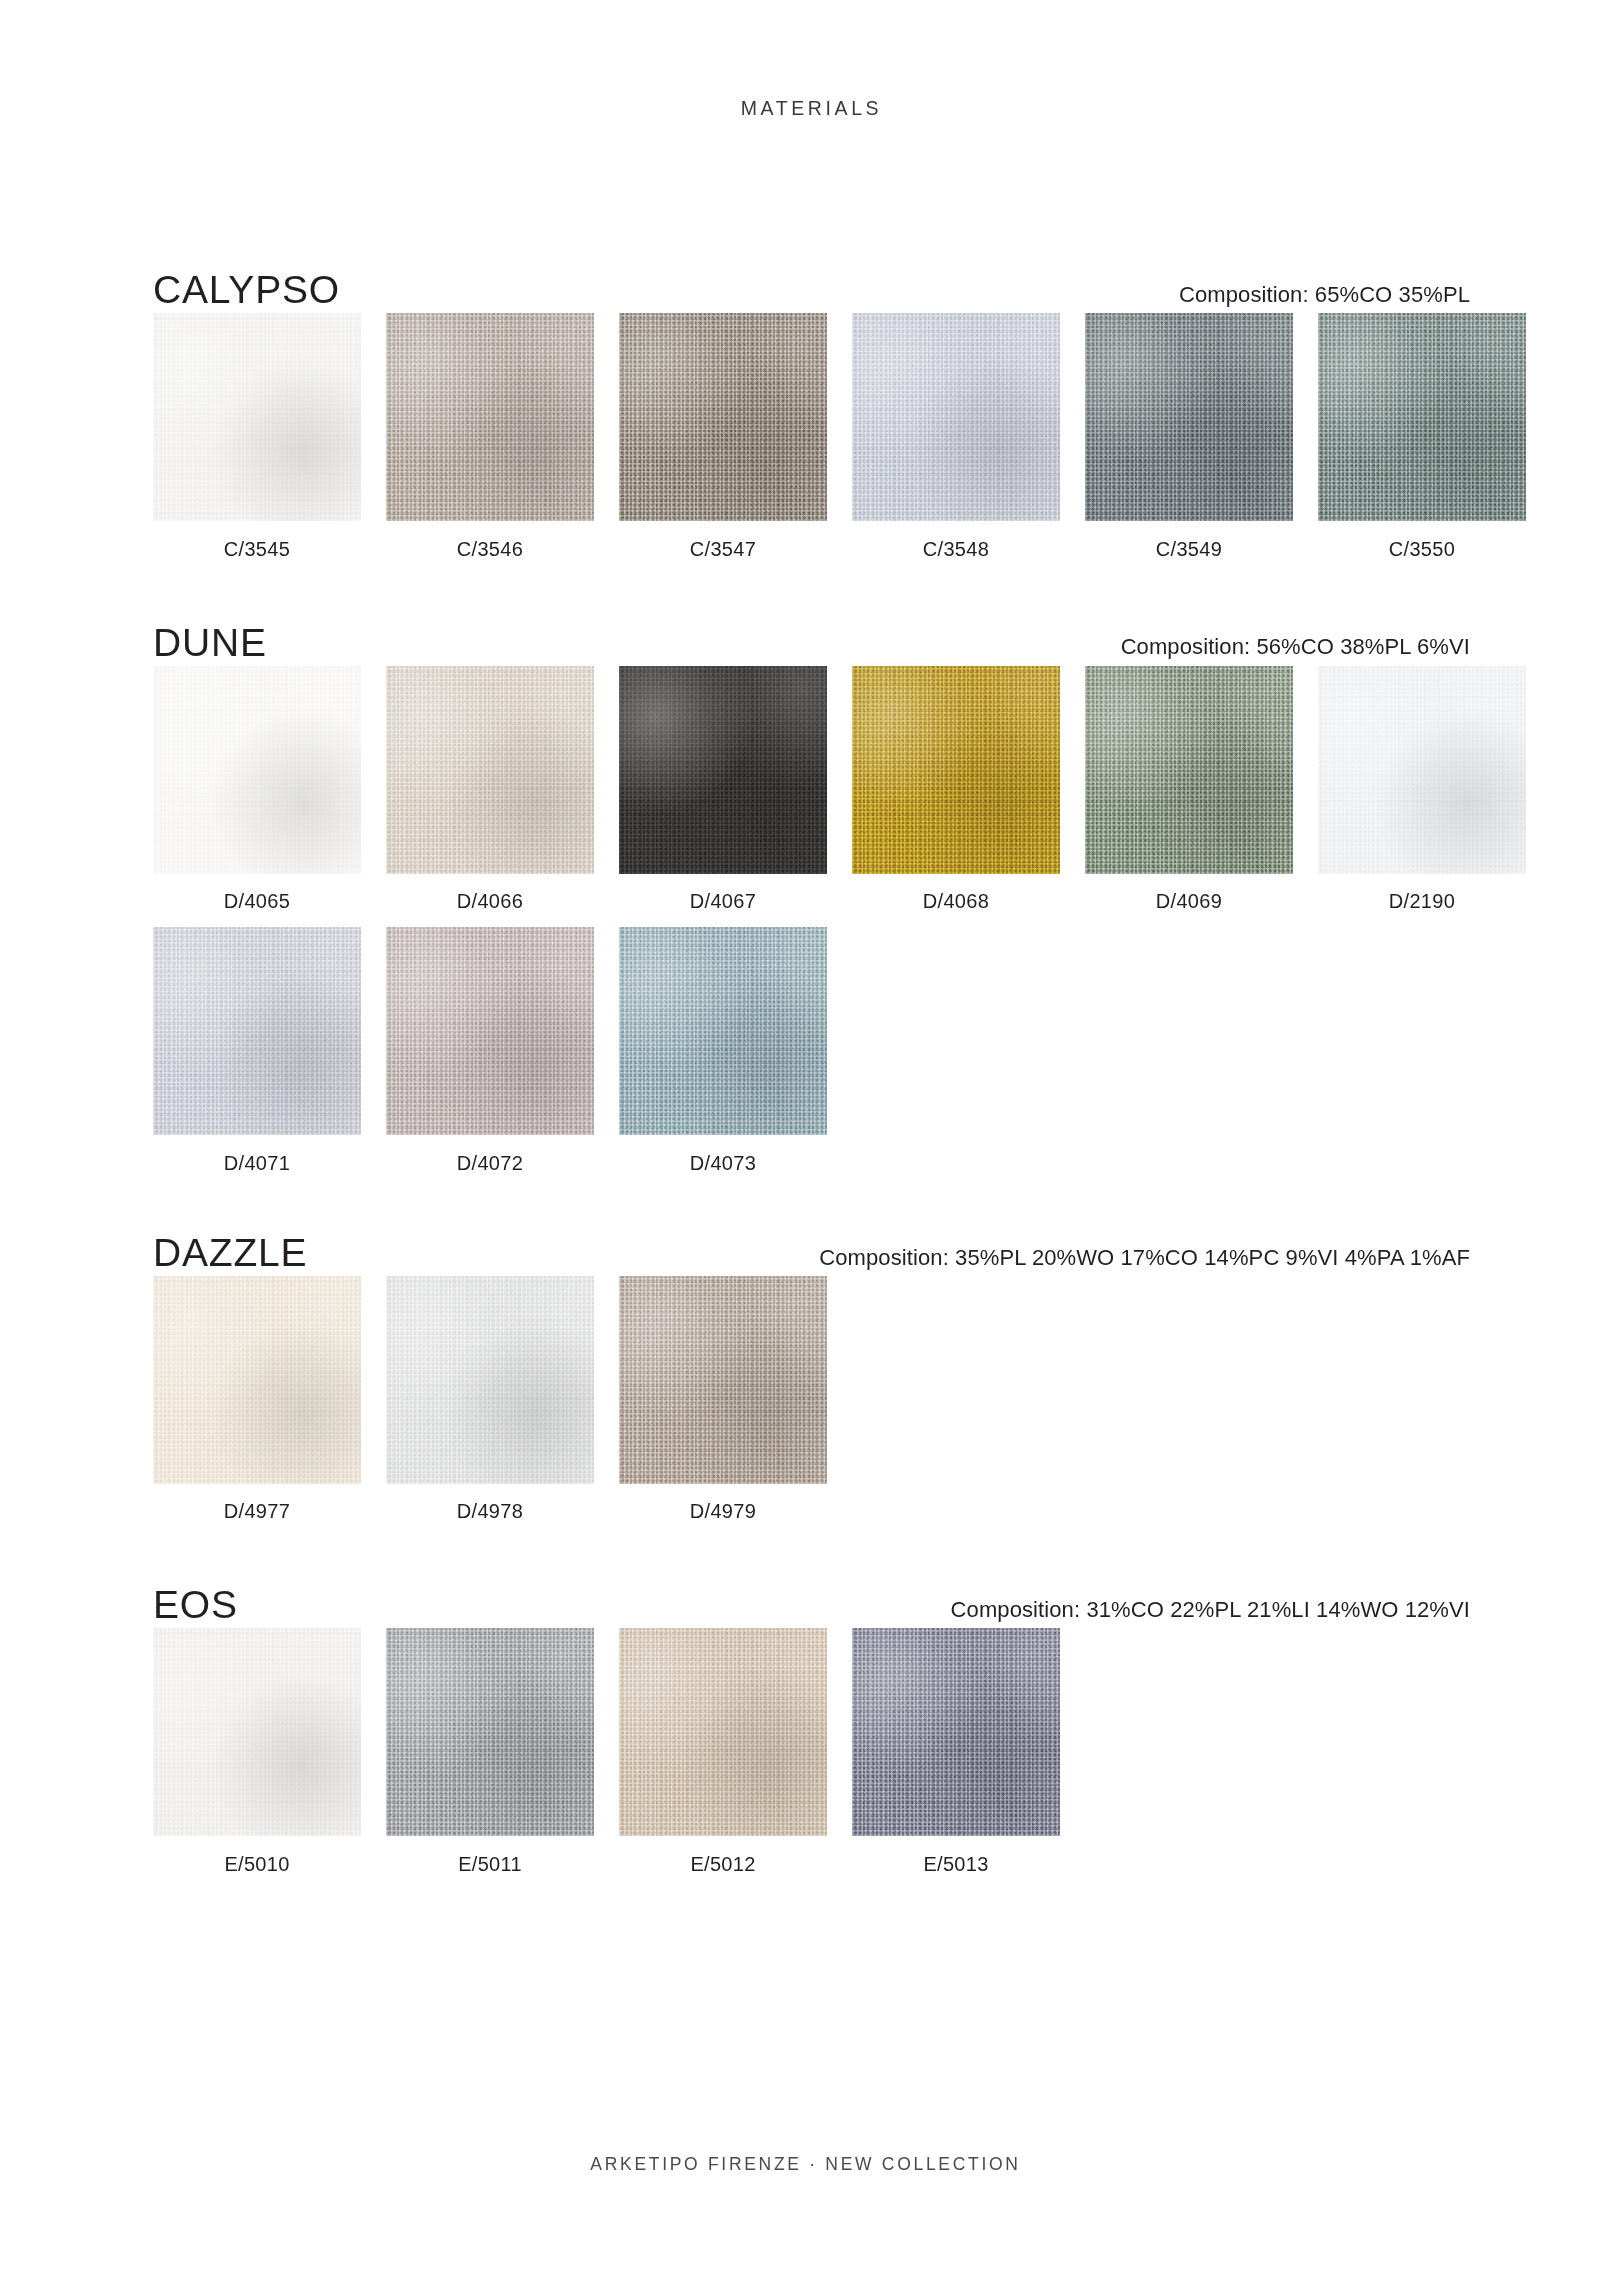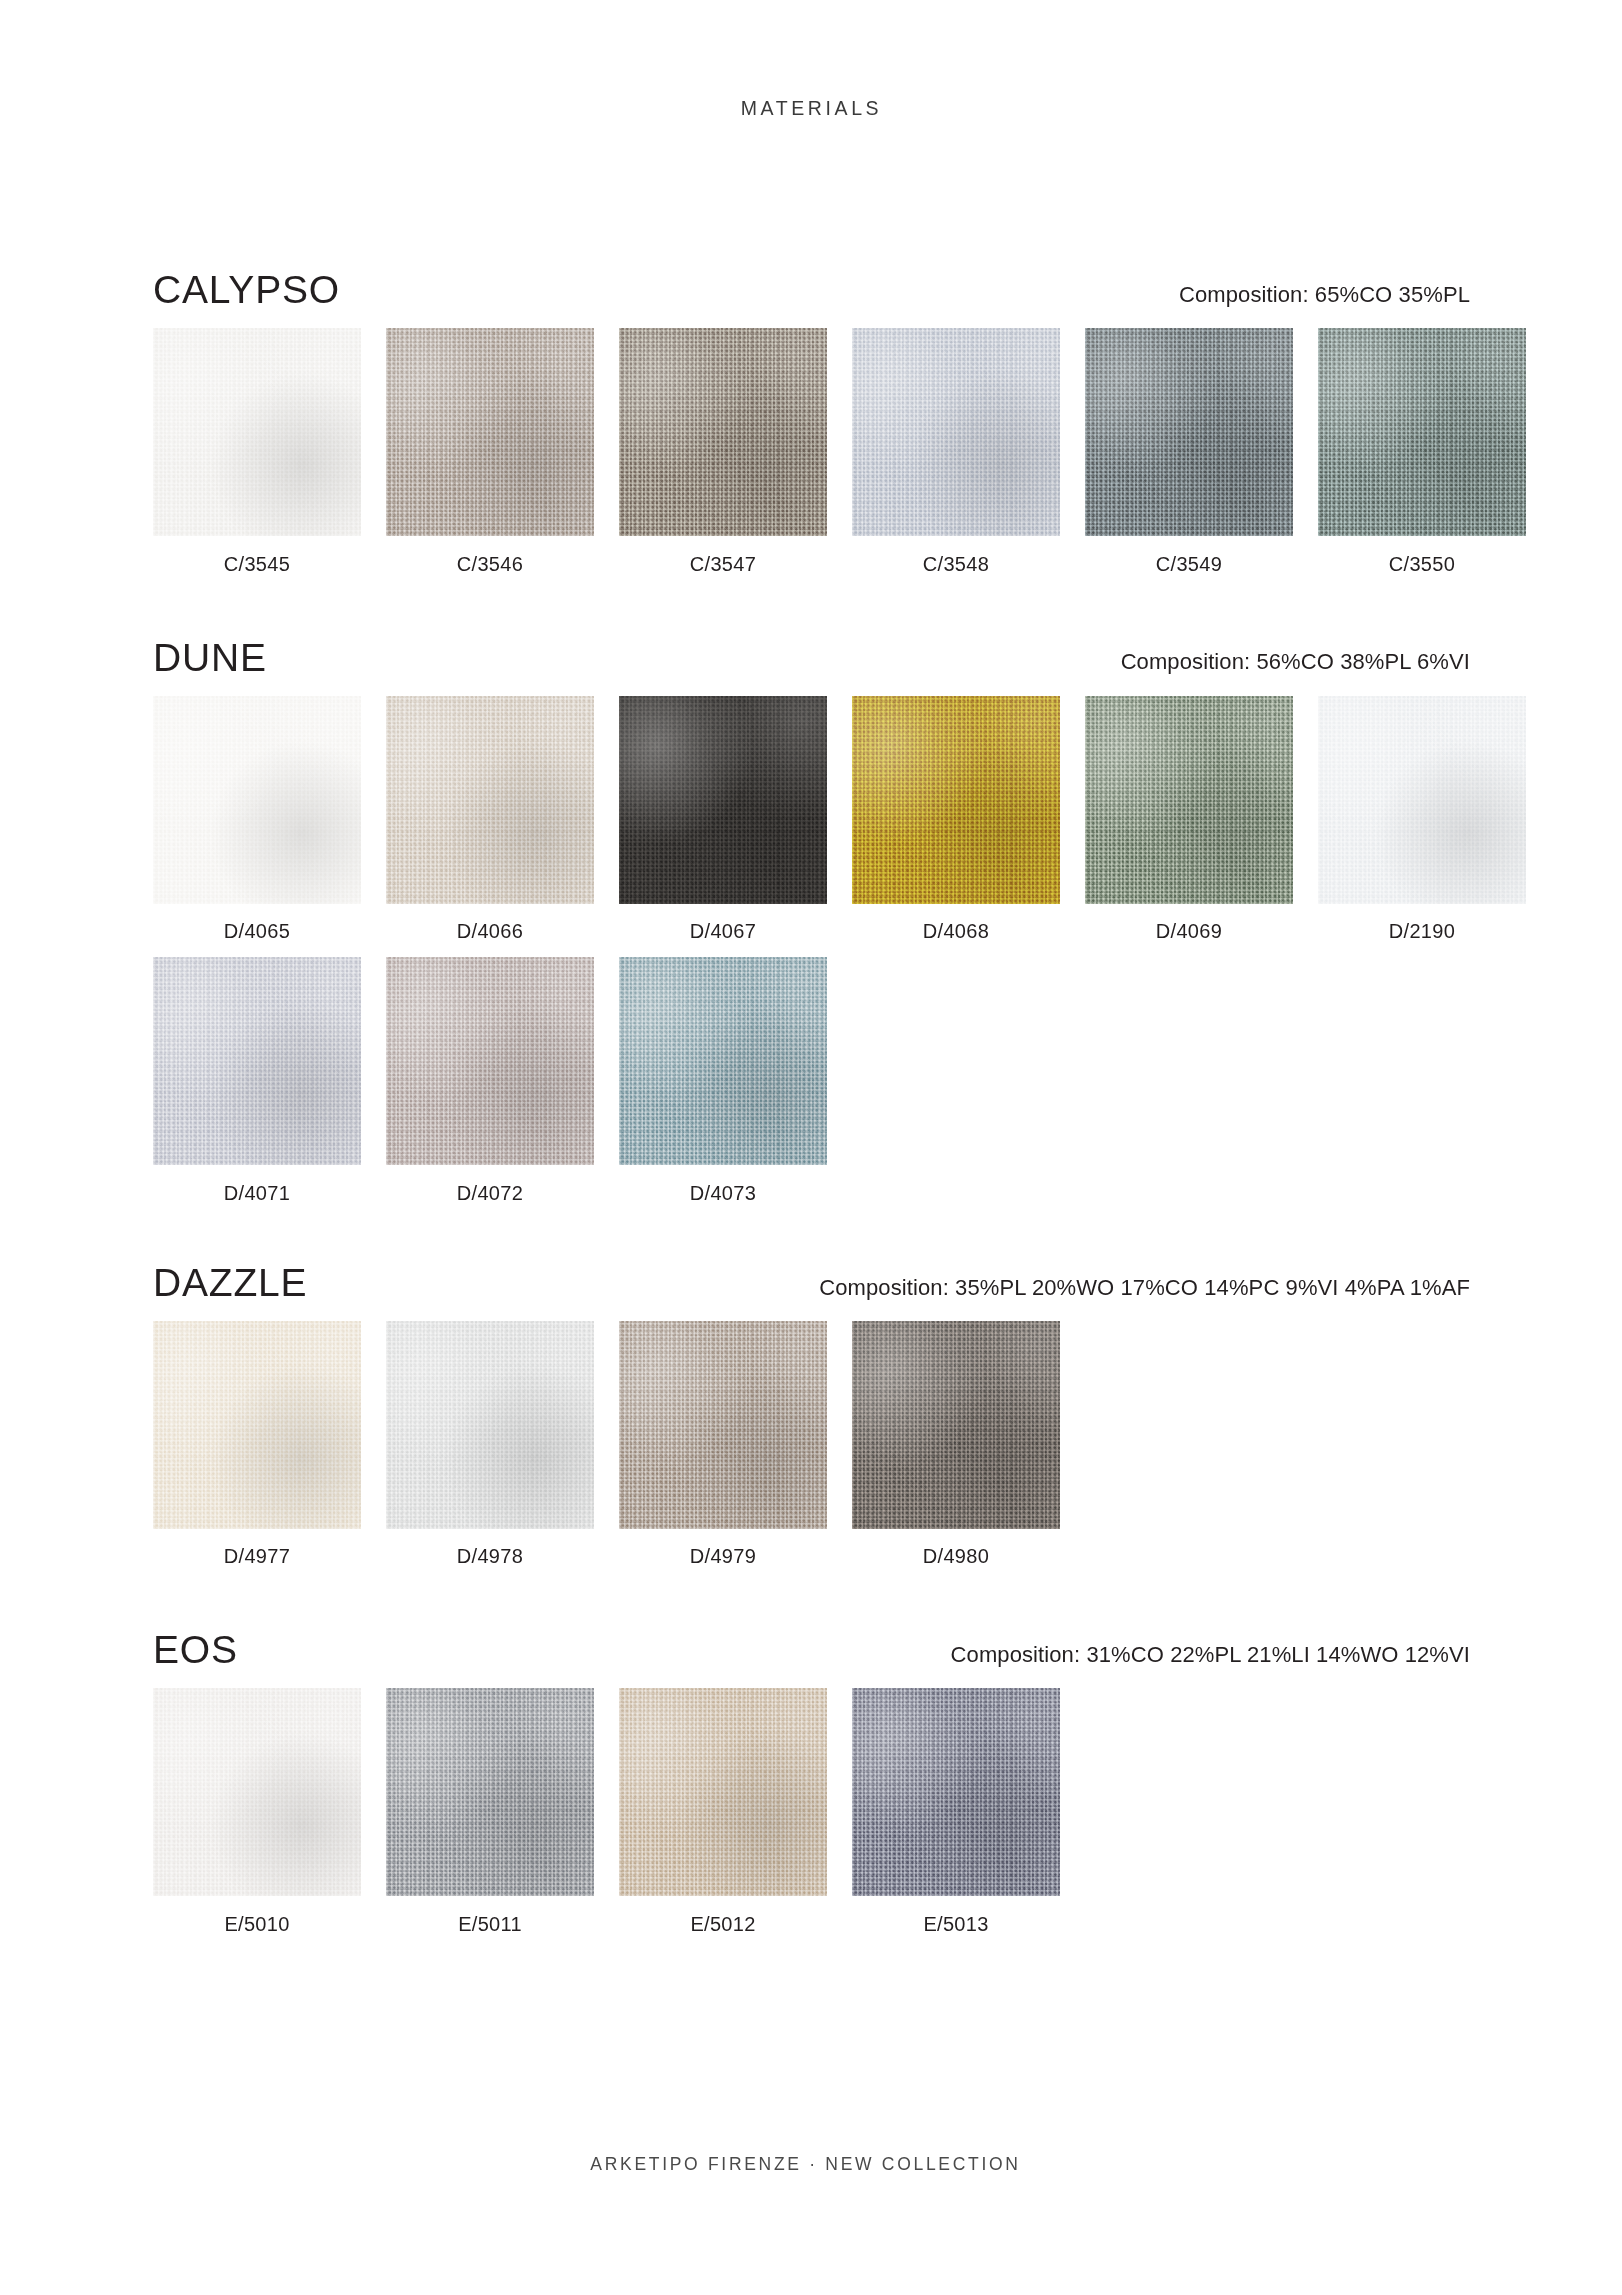--- a/index.html
+++ b/index.html
@@ -41,21 +41,21 @@
   }
 
   
   .section { width:100%; }
 
   .section-head {
     display:flex;
     align-items:flex-end;
     justify-content:space-between;
     width:100%;
-    padding-bottom:19px;
+    padding-bottom:4px;
   }
   .section-name {
     font-size:39px;
     font-weight:400;
     letter-spacing:0.8px;
     color:#231f20;
     line-height:1;
   }
   .section-composition {
     font-size:22px;
@@ -238,24 +238,20 @@
             <div class="swatch-label">D/4977</div>
           </div>
           <div class="swatch-cell">
             <div class="swatch-chip" style="background-color: rgb(223, 224, 224);"></div>
             <div class="swatch-label">D/4978</div>
           </div>
           <div class="swatch-cell">
             <div class="swatch-chip" style="background-color: rgb(172, 159, 148);"></div>
             <div class="swatch-label">D/4979</div>
           </div>
-          <div class="swatch-cell">
-            <div class="swatch-chip" style="background-color: rgb(109, 103, 98);"></div>
-            <div class="swatch-label">D/4980</div>
-          </div>
         </div>
       </div>
       <div class="sec-gap-lg"></div>
       <div class="section">
         <div class="section-head">
           <div class="section-name">EOS</div>
           <div class="section-composition">Composition: 31%CO 22%PL 21%LI 14%WO 12%VI</div>
         </div>
         <div class="swatch-row">
           <div class="swatch-cell">

